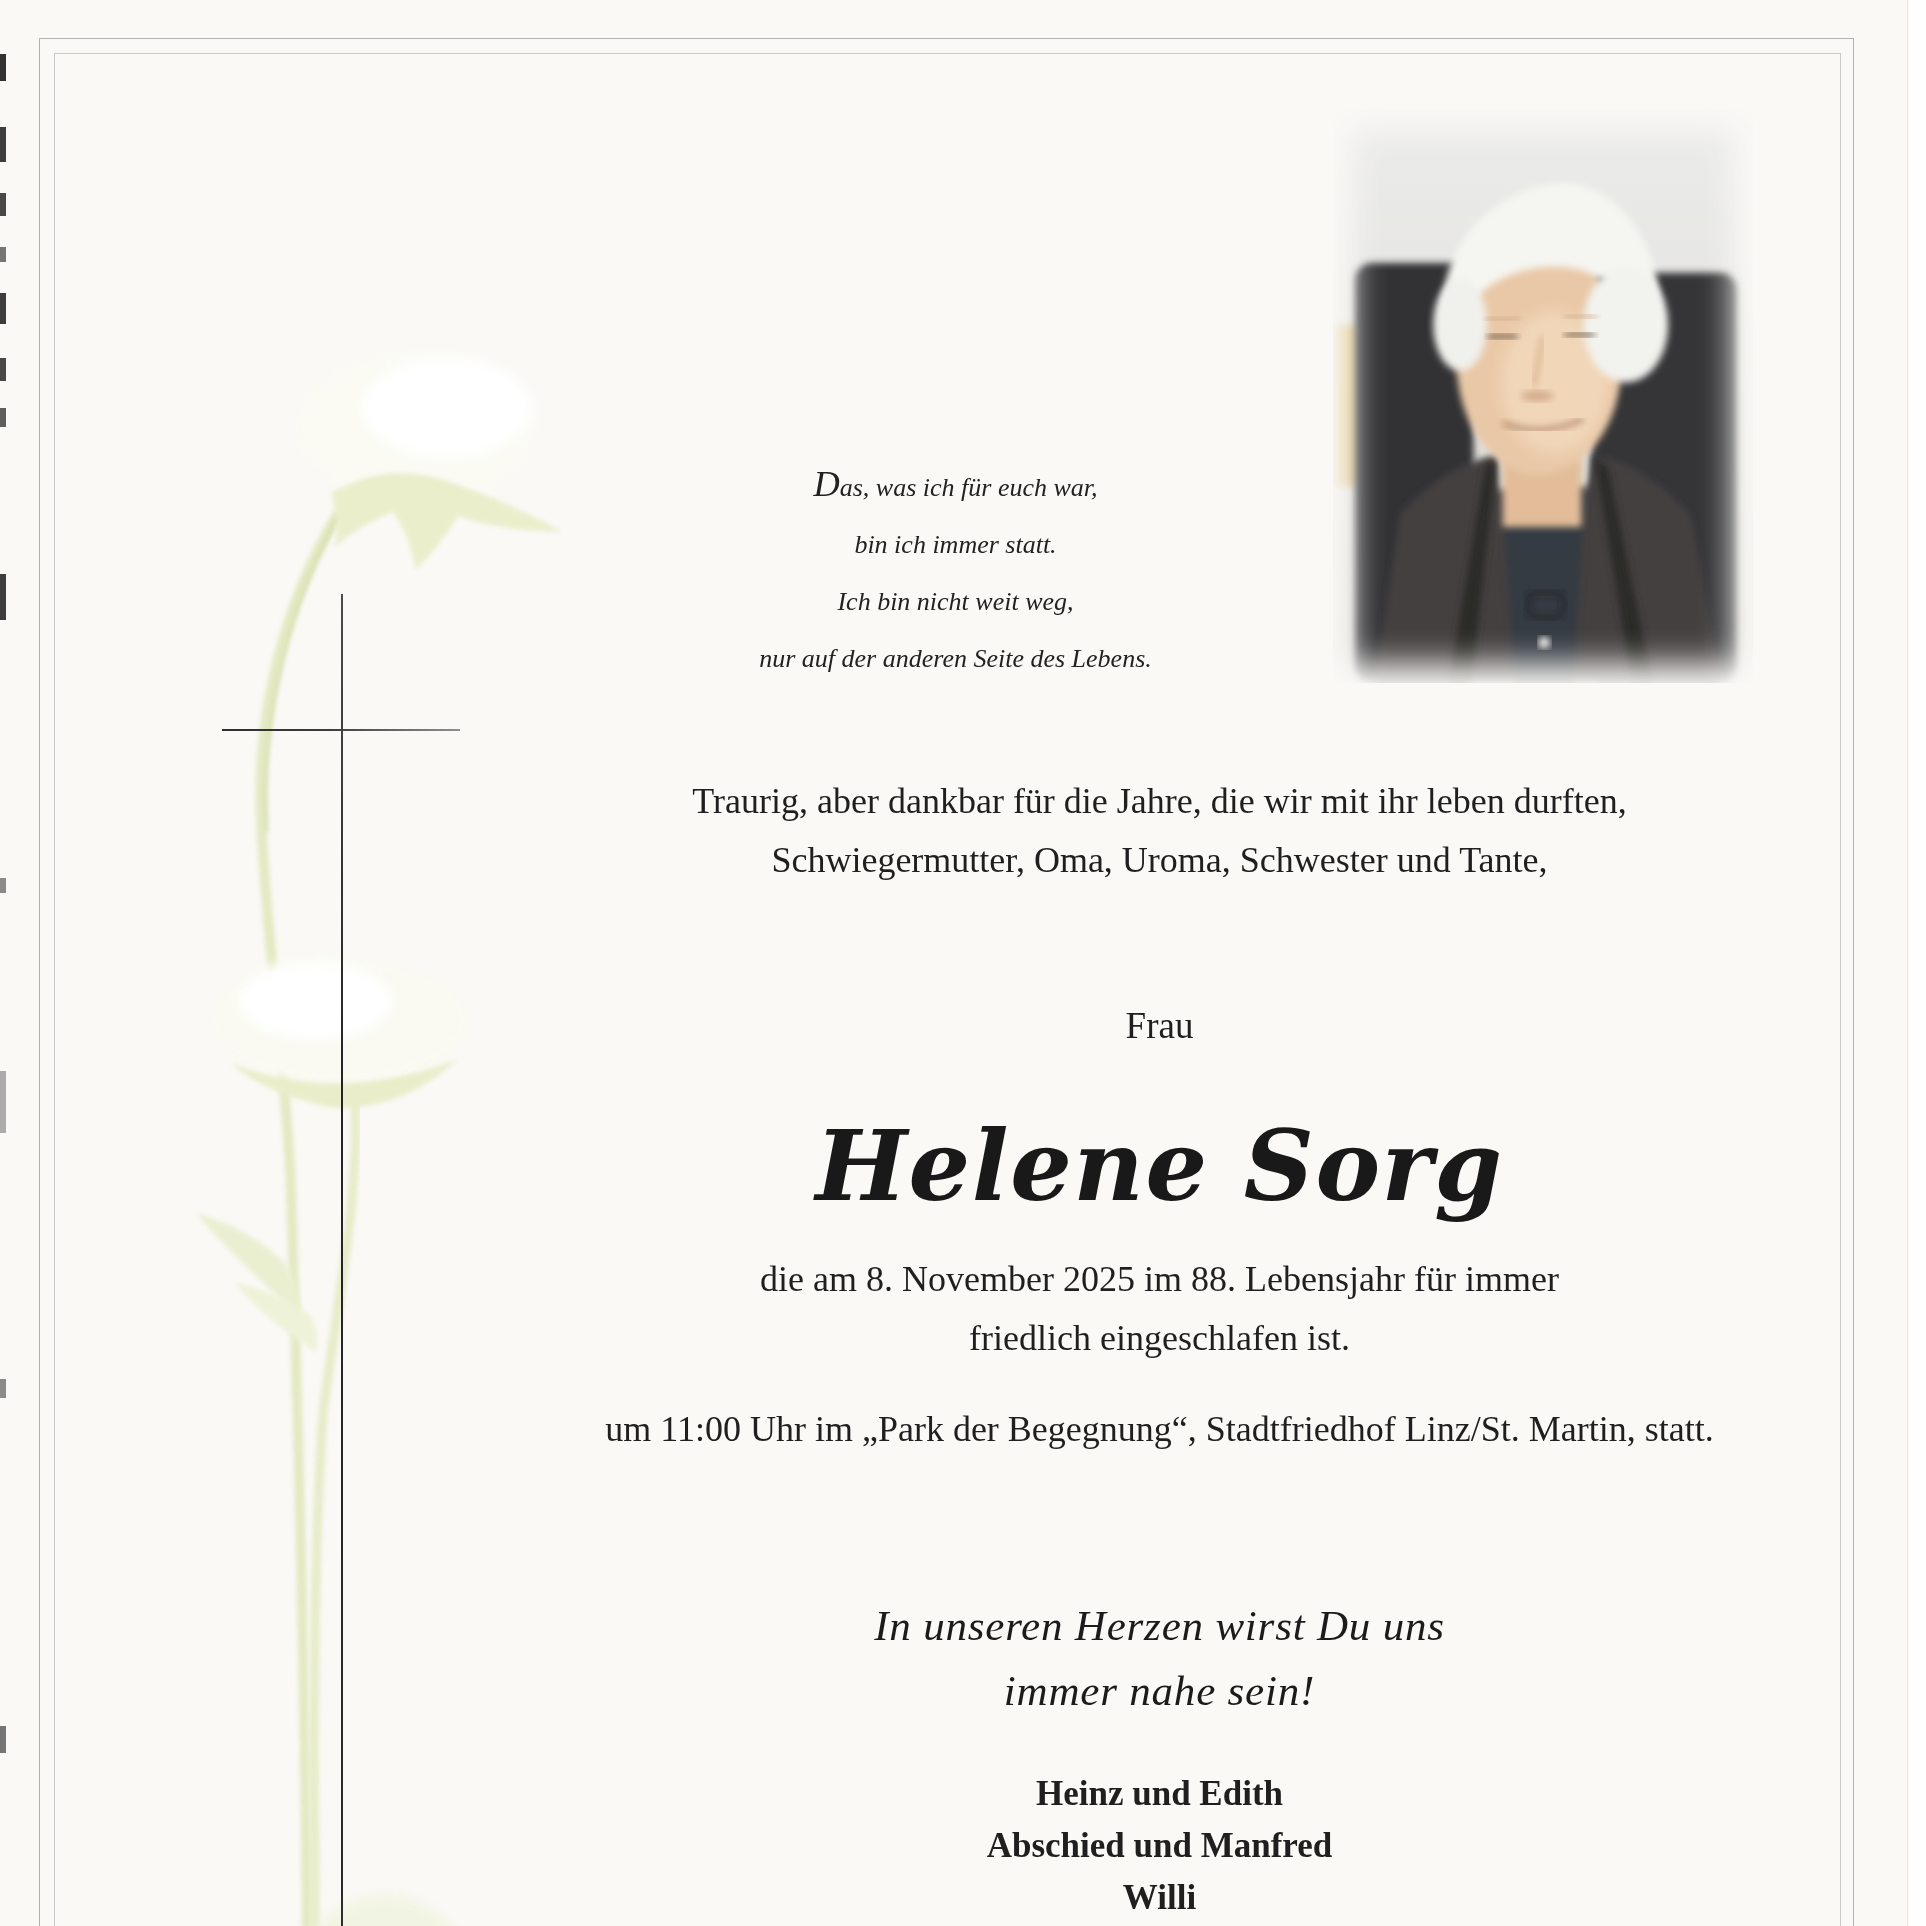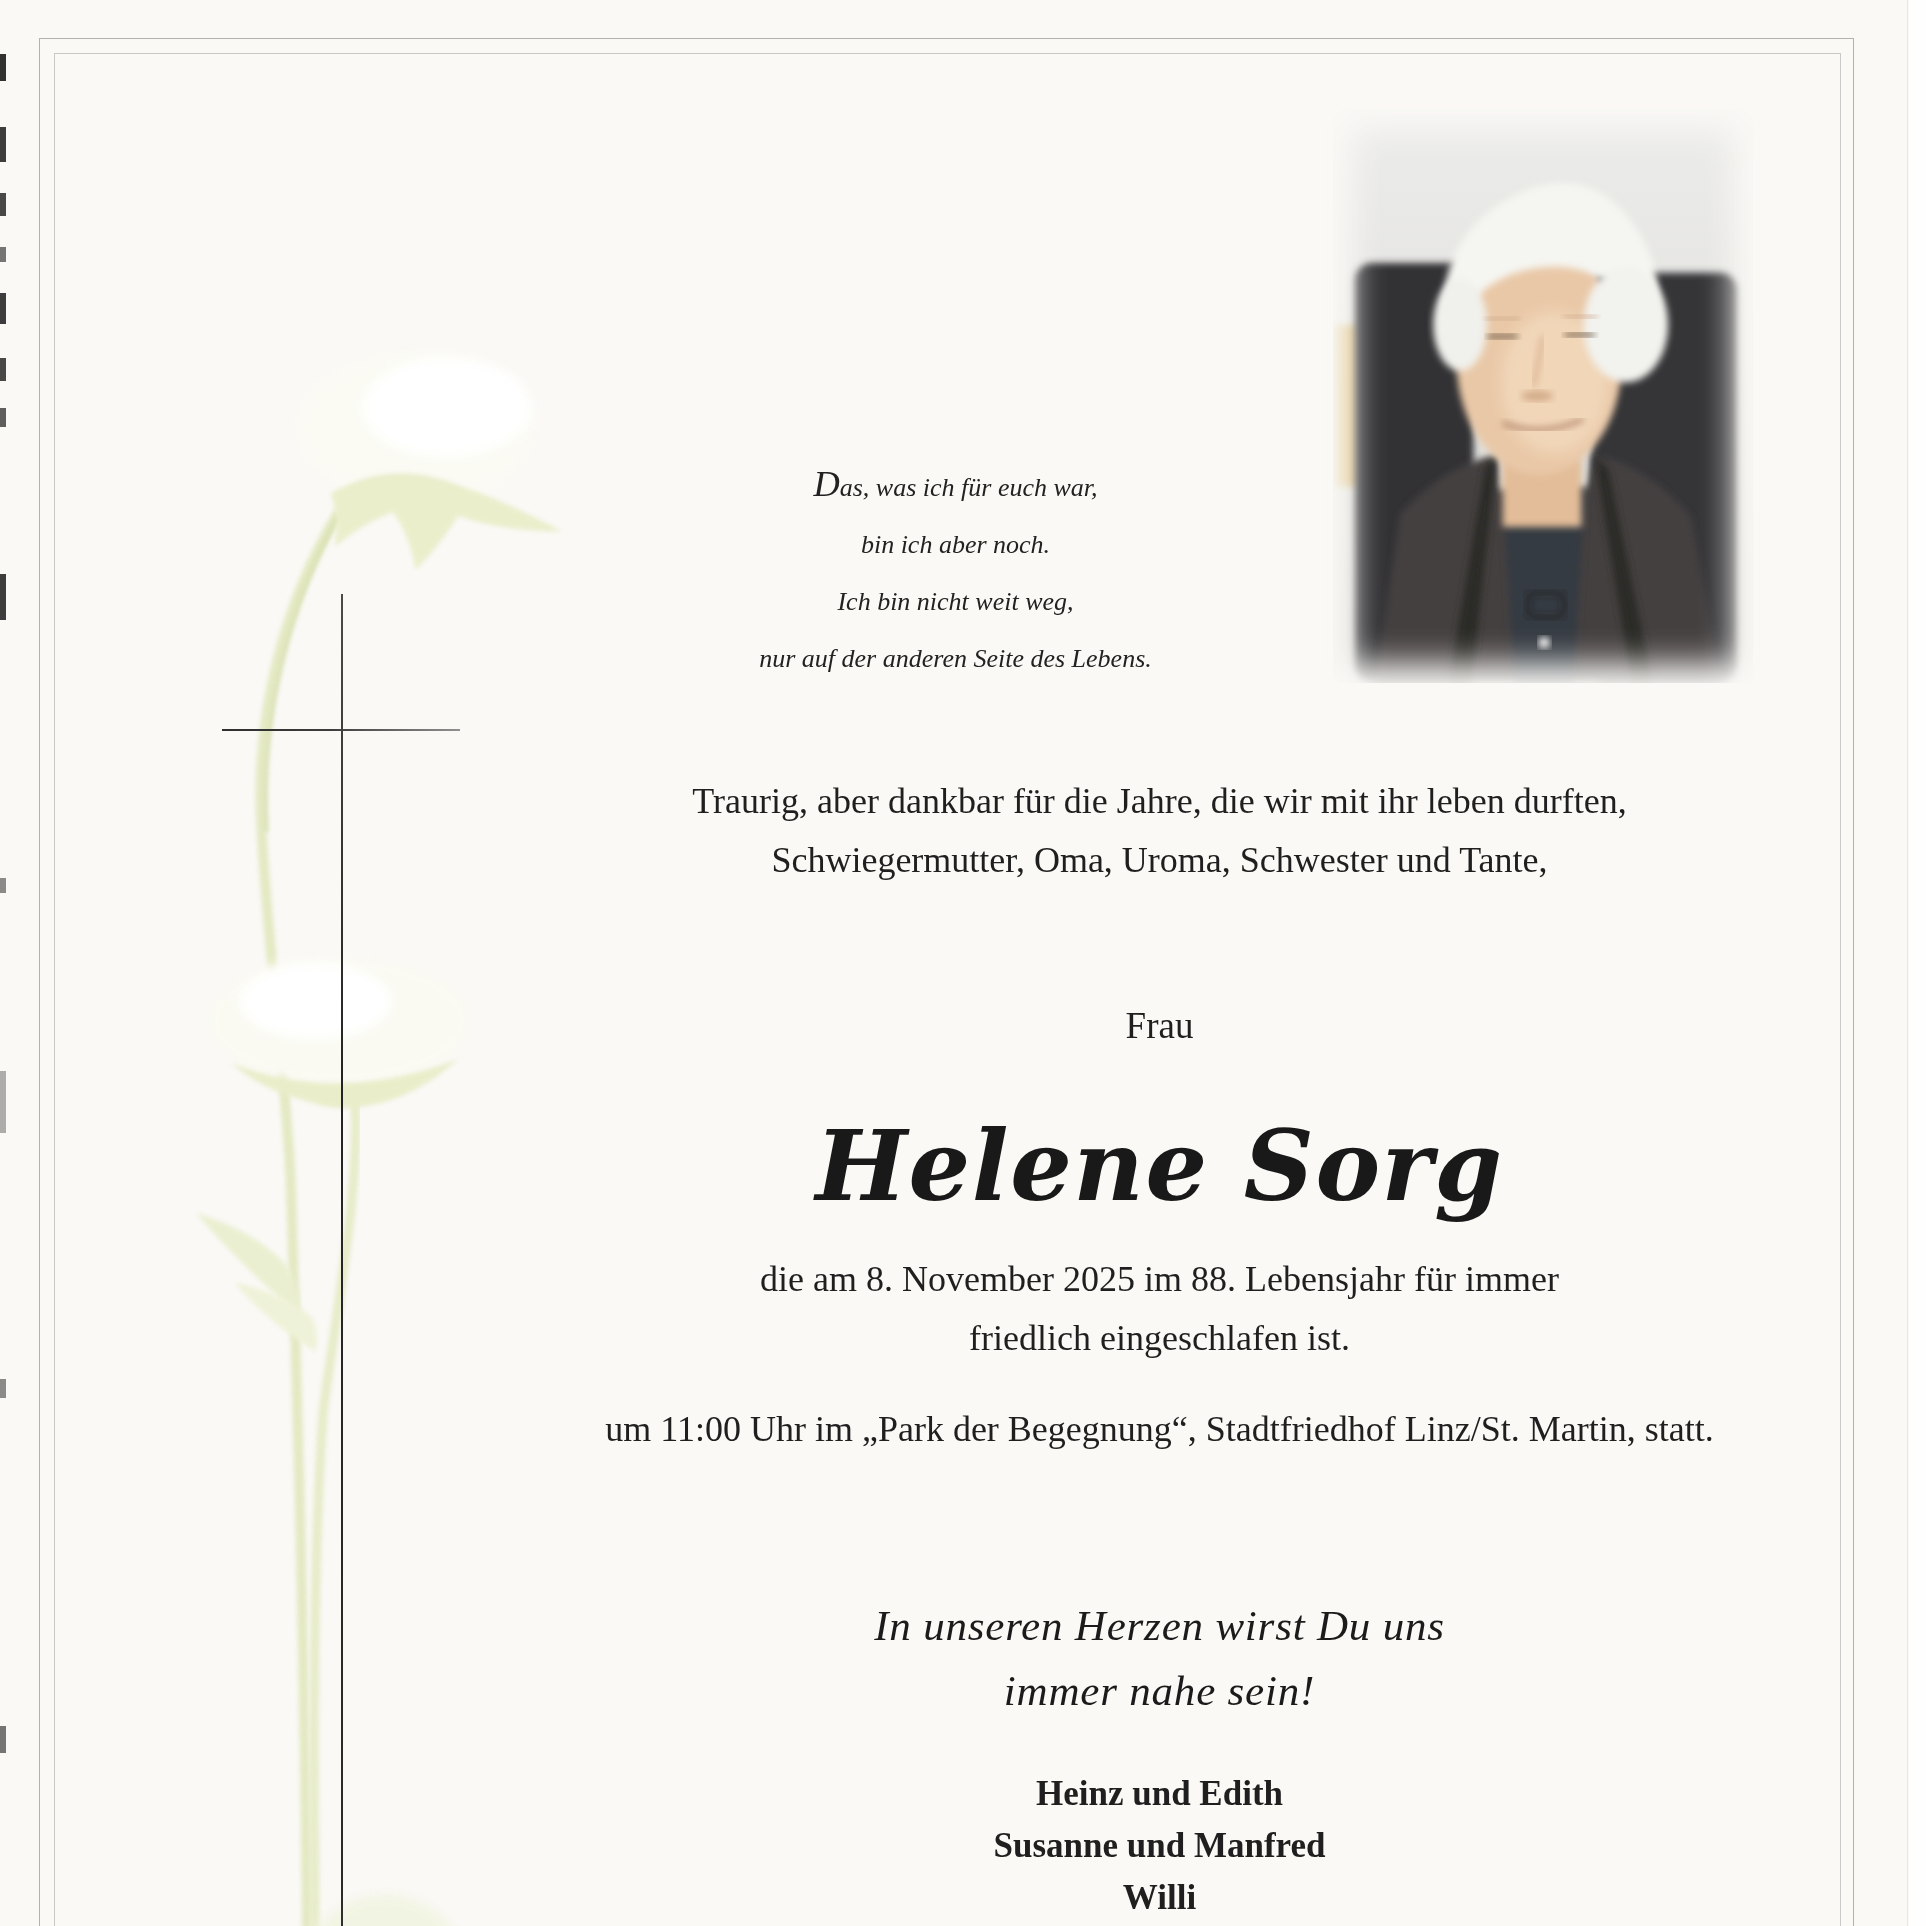--- a/index.html
+++ b/index.html
@@ -161,21 +161,21 @@
     <path d="M440 815 Q540 855 650 805" stroke="#b2846a" stroke-width="11" fill="none" filter="url(#psoft)"></path>
 
     <rect x="505" y="1255" width="95" height="65" rx="22" fill="none" stroke="#1f1f22" stroke-width="9" opacity=".8" filter="url(#psoft)"></rect>
     <circle cx="548" cy="1385" r="15" fill="#f4f4f2" filter="url(#psoft)"></circle>
   </svg>
   <div class="photo-fade"></div>
 </div>
 
 <div class="poem-col" style="top:456px">
   <div class="poem-line">Das, was ich für euch war,</div>
-  <div class="poem-line">bin ich aber noch.</div>
+  <div class="poem-line">bin ich immer statt.</div>
   <div class="poem-line">Ich bin nicht weit weg,</div>
   <div class="poem-line">nur auf der anderen Seite des Lebens.</div>
 </div>
 
 <div class="col" style="top:772px">
   <div class="para-line">Traurig, aber dankbar für die Jahre, die wir mit ihr leben durften,</div>
   <div class="para-line">Schwiegermutter, Oma, Uroma, Schwester und Tante,</div>
 </div>
 
 <div class="col salutation" style="top:1005px">Frau</div>
@@ -190,17 +190,17 @@
   <div class="para-line">um 11:00 Uhr im „Park der Begegnung“, Stadtfriedhof Linz/St. Martin, statt.</div>
 </div>
 
 <div class="col" style="top:1593px">
   <div class="verse-line">In unseren Herzen wirst Du uns</div>
   <div class="verse-line">immer nahe sein!</div>
 </div>
 
 <div class="col" style="top:1768px">
   <div class="name-line">Heinz und Edith</div>
-  <div class="name-line">Susanne und Manfred</div>
+  <div class="name-line">Abschied und Manfred</div>
   <div class="name-line">Willi</div>
   <div class="relation-line">Kinder und Schwiegerkinder</div>
 </div>
 
 
 </body></html>

